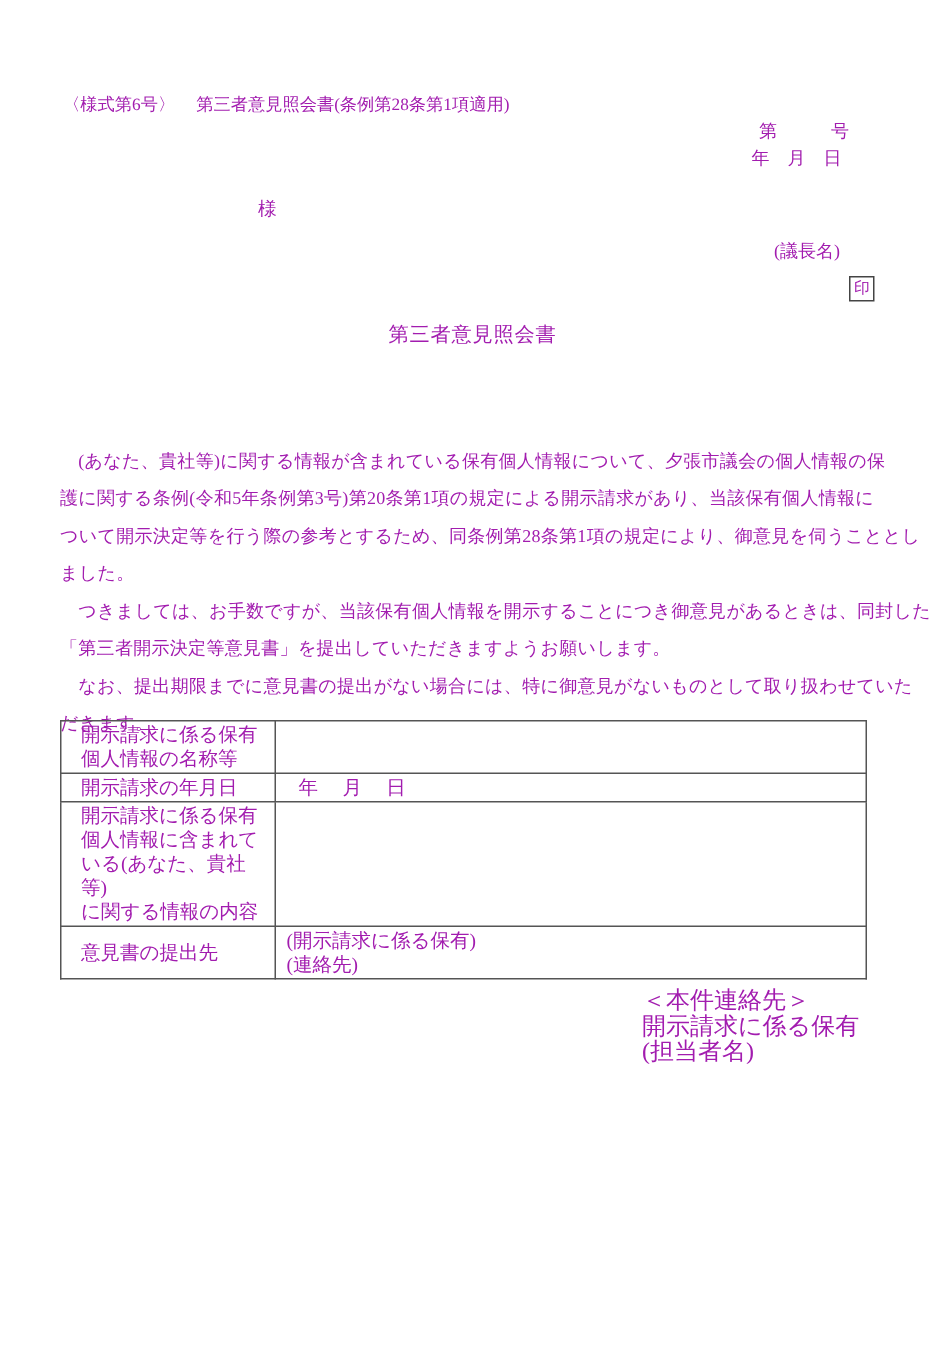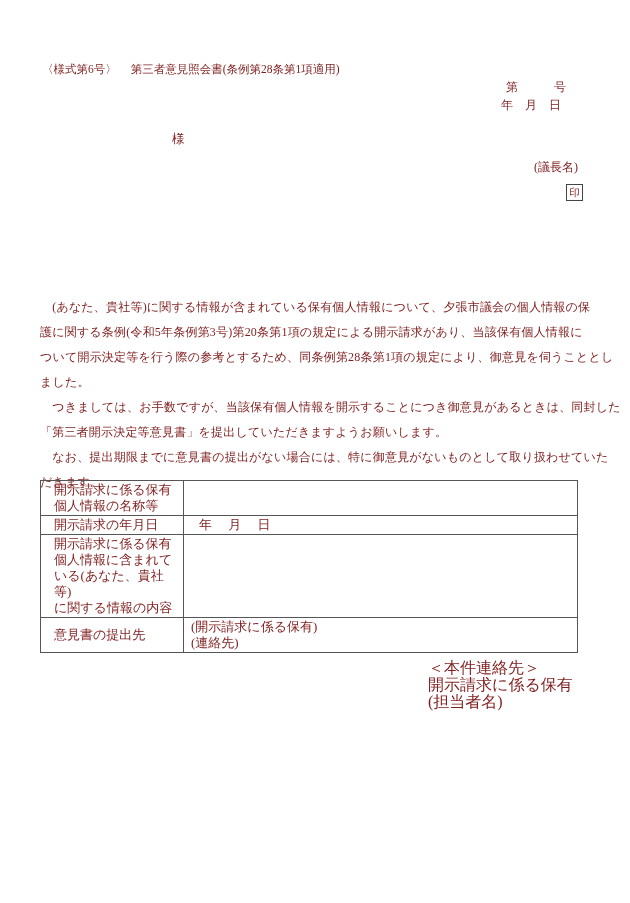--- a/index.html
+++ b/index.html
@@ -1,35 +1,35 @@
 <!DOCTYPE html>
 <html><head>
 <meta charset="utf-8">
 <style>
   html,body{margin:0;padding:0;background:#fff;}
   .page{
     position:relative;
     width:630px;height:714px;
     background:#ffffff;
-    color:#7f1d1d;
+    color:#a21caf;
     font-family:"Liberation Serif","DejaVu Serif",serif;
     overflow:hidden;
   }
   .abs{position:absolute;}
   .pre{white-space:pre-line;}
 
   .header-line{top:62px;left:42px;font-size:11.5px;}
   .header-line .doc-title{margin-left:14px;}
 
   .number-block{top:78px;right:64px;text-align:right;font-size:12px;line-height:18px;}
   .number-block .date-line{margin-right:5px;}
 
   .addressee{top:131px;left:172px;font-size:12.5px;}
 
-  .chairman{top:159px;right:52px;font-size:12px;}
+  .chairman{top:159px;right:70px;font-size:12px;}
 
   .seal-box{
     top:184px;left:566px;
     width:15px;height:15px;
     border:1px solid #444;
     font-size:10.5px;line-height:15px;
     text-align:center;
   }
 
   .doc-title-main{
@@ -87,20 +87,21 @@
     <div>第　　　号</div>
     <div class="date-line">年　月　日</div>
   </div>
 
   <div class="abs addressee">様</div>
 
   <div class="abs chairman">(議長名)</div>
 
   <div class="abs seal-box">印</div>
 
+  <div class="abs doc-title-main">第三者意見照会書</div>
 
   <div class="abs body-text pre">　(あなた、貴社等)に関する情報が含まれている保有個人情報について、夕張市議会の個人情報の保
 護に関する条例(令和5年条例第3号)第20条第1項の規定による開示請求があり、当該保有個人情報に
 ついて開示決定等を行う際の参考とするため、同条例第28条第1項の規定により、御意見を伺うこととし
 ました。
 　つきましては、お手数ですが、当該保有個人情報を開示することにつき御意見があるときは、同封した
 「第三者開示決定等意見書」を提出していただきますようお願いします。
 　なお、提出期限までに意見書の提出がない場合には、特に御意見がないものとして取り扱わせていた
 だきます。</div>
 

